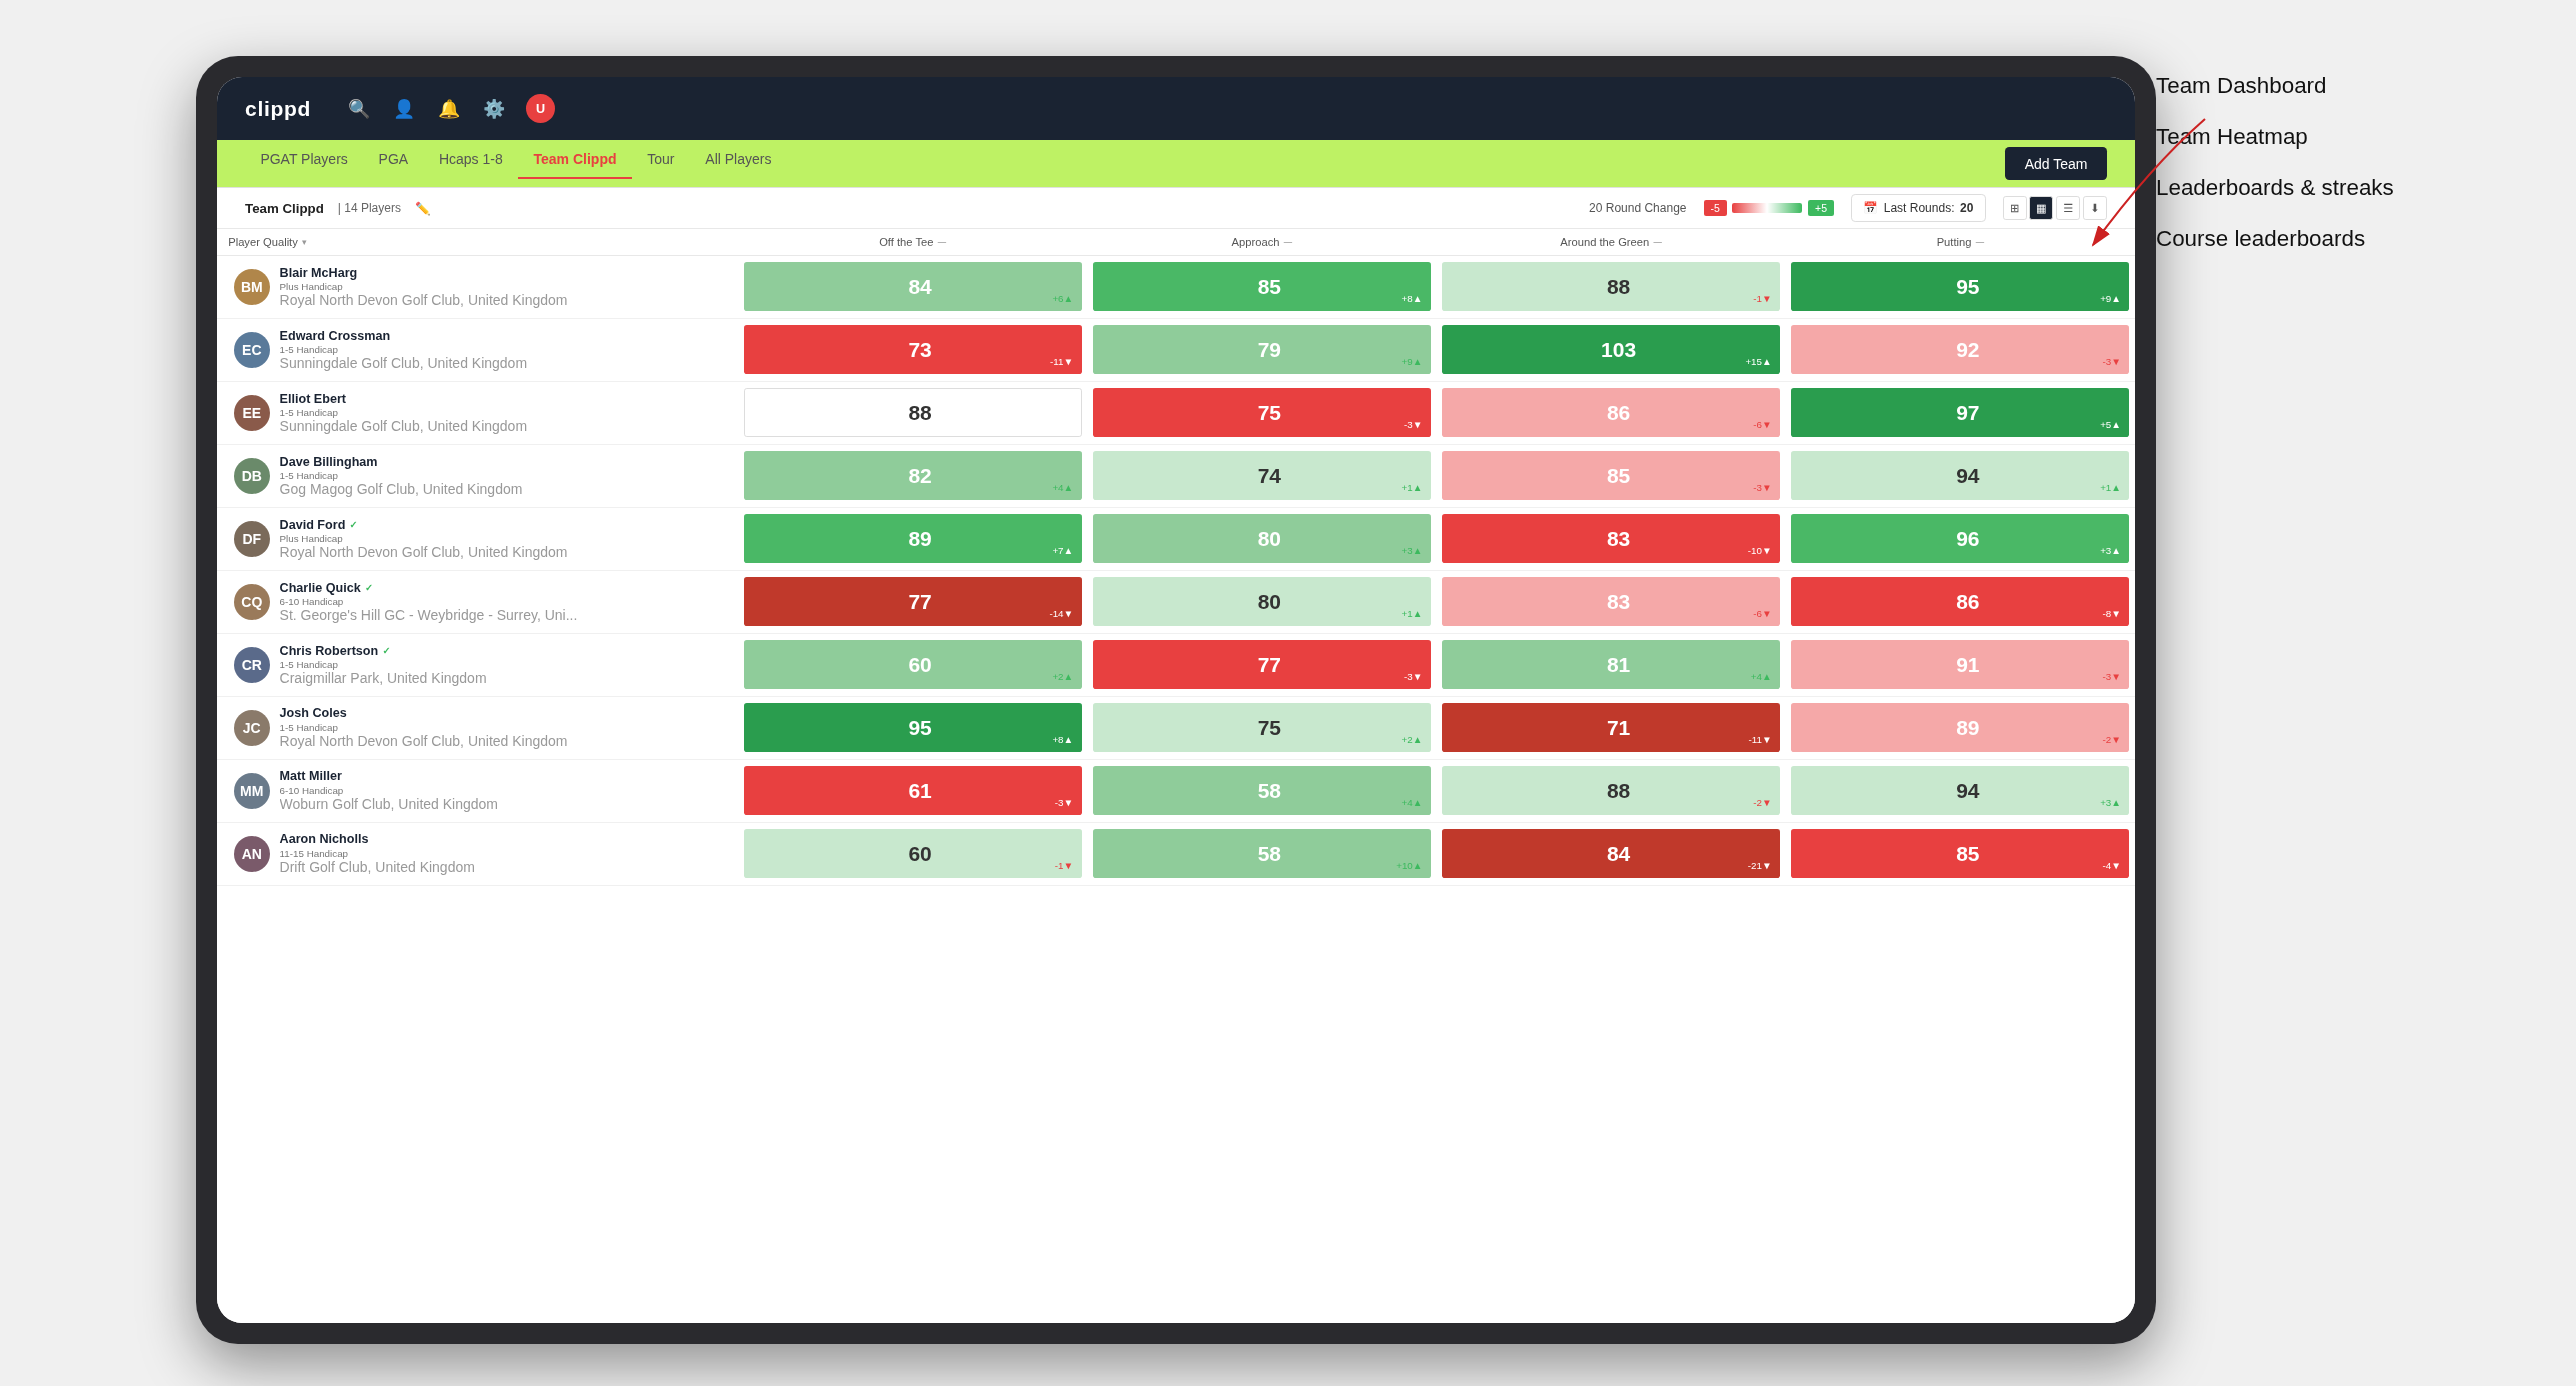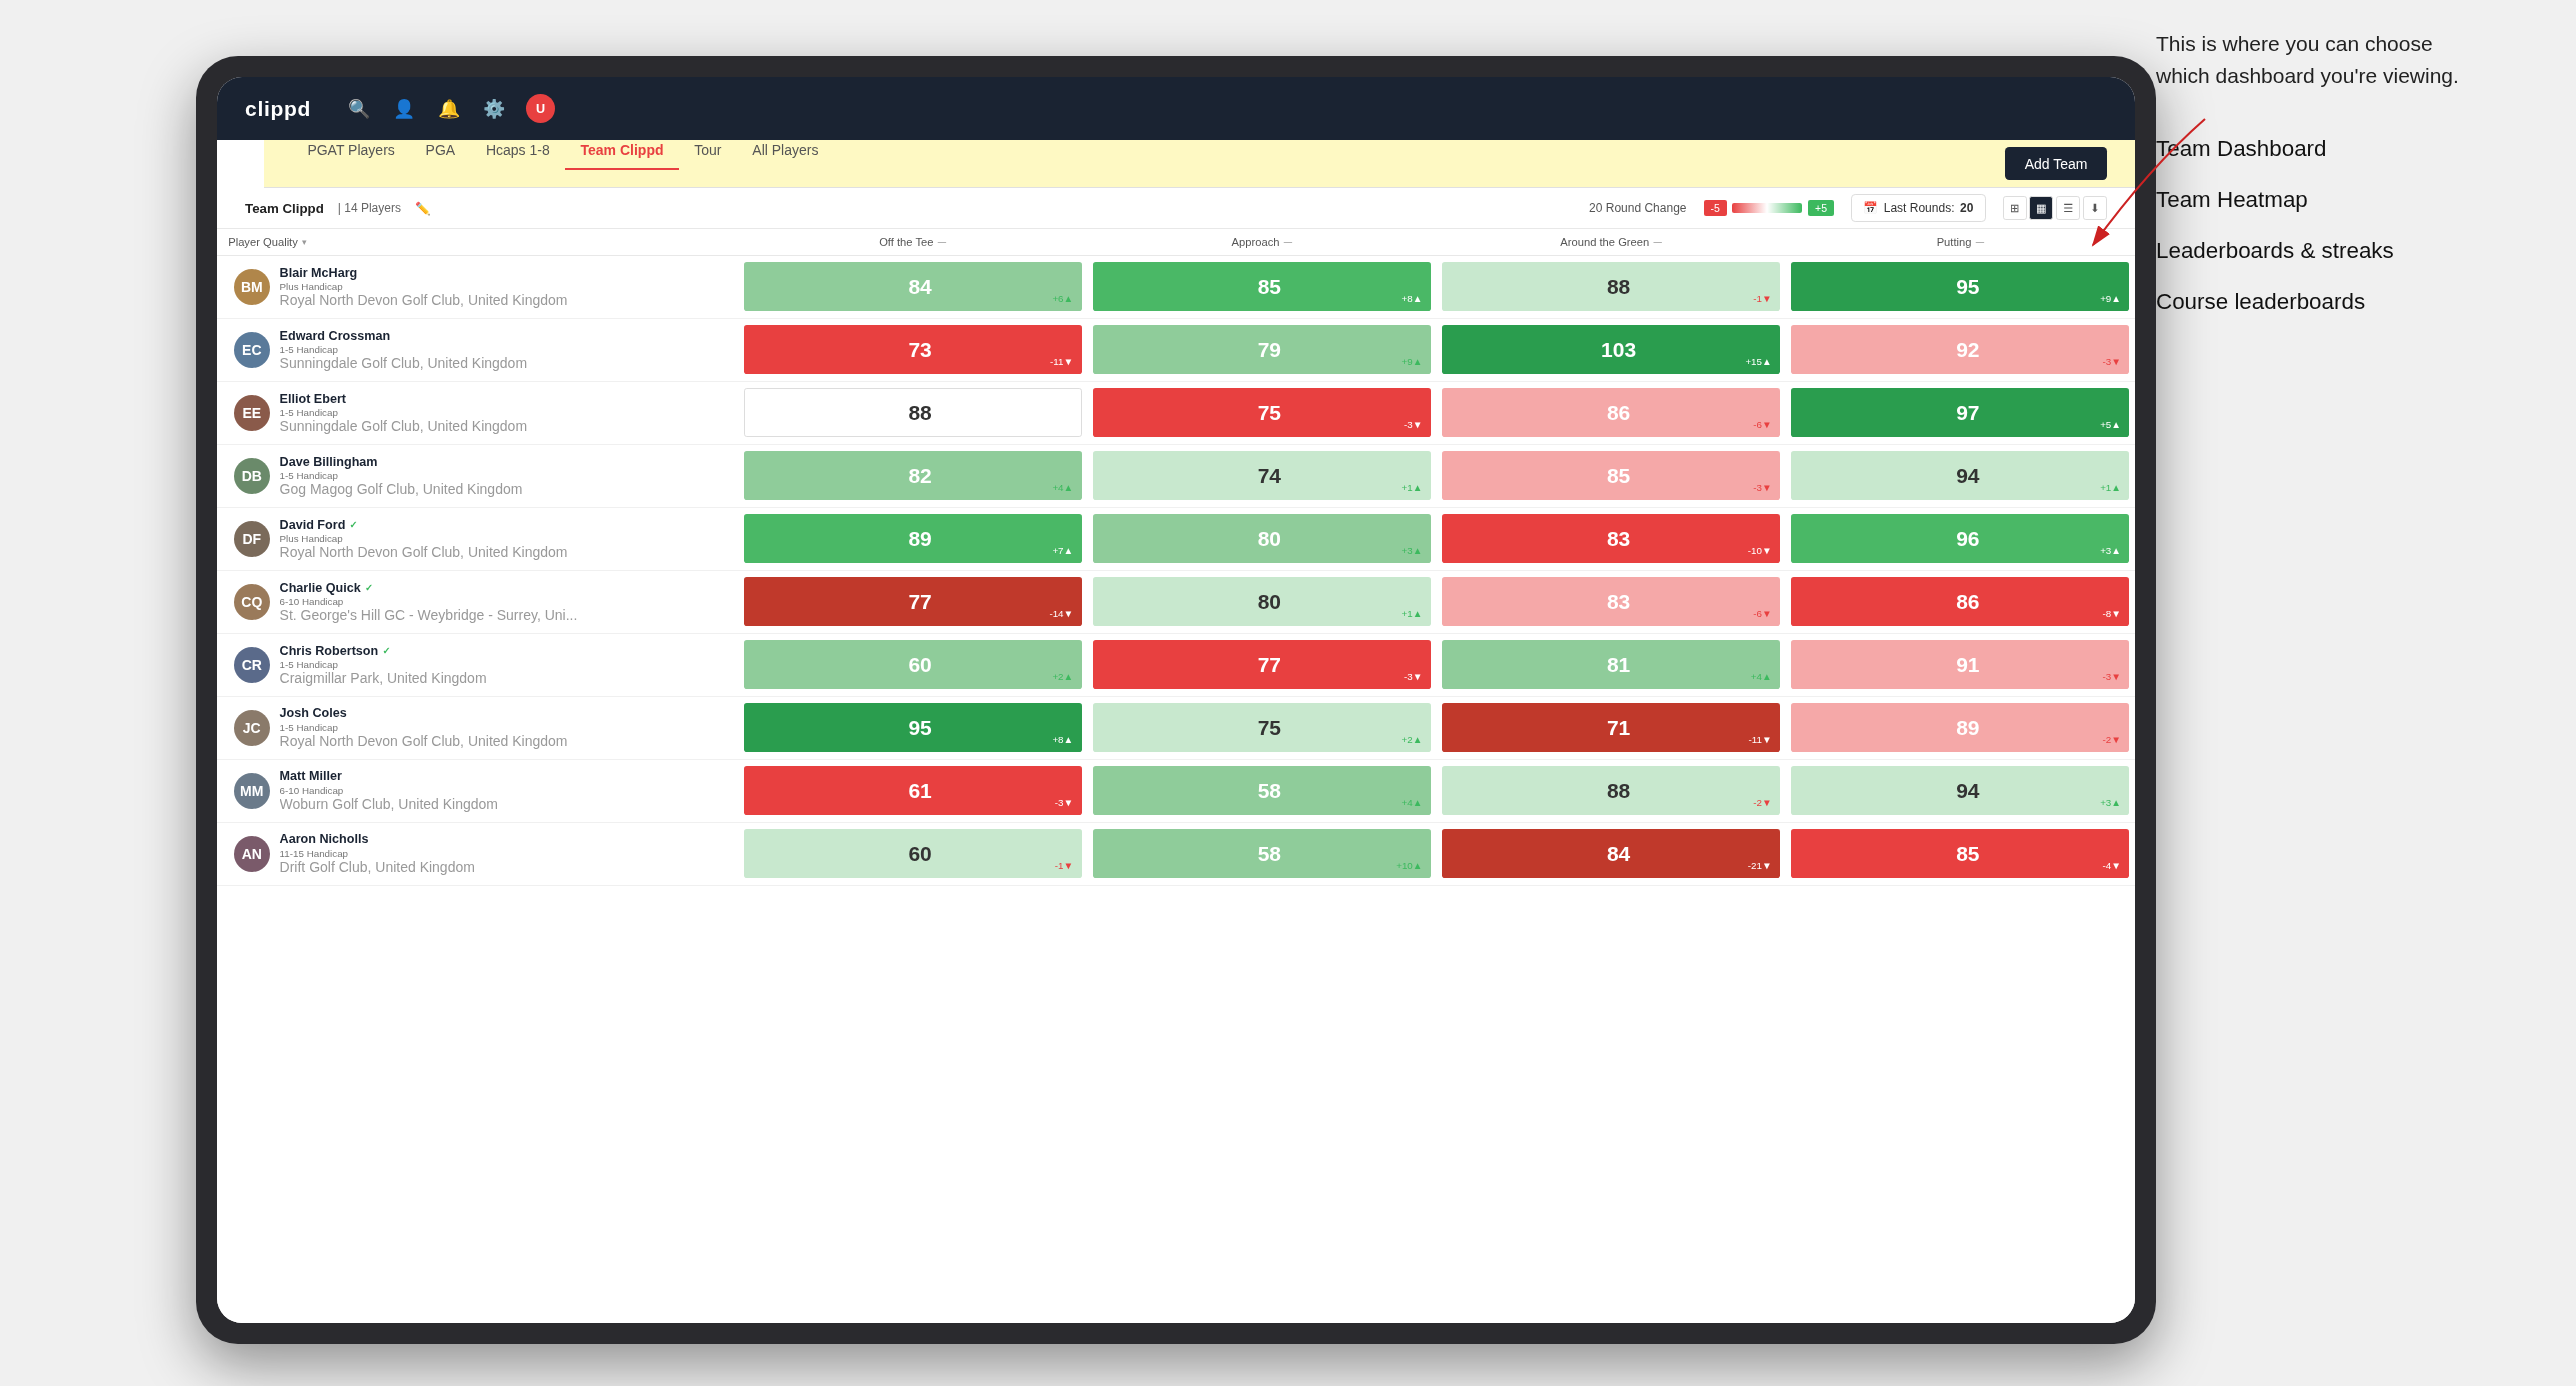--- a/index.html
+++ b/index.html
@@ -111,29 +111,28 @@
       display: flex;
       align-items: center;
       justify-content: center;
       color: #fff;
       font-size: 12.6px;
       font-weight: 600;
     }
 
     
     .sub-nav {
-      background: #fef9c3;
+      background: #bef264;
       height: 48px;
       display: flex;
       align-items: center;
-      padding: 17px 28px;
+      padding: 8px 28px;
       border-bottom: 0.7px solid #e0e0e0;
       flex-shrink: 0;
       justify-content: space-between;
-      margin-left: 47px;
     }
     .sub-nav-tabs {
       display: flex;
       gap: 0;
       height: 100%;
       align-items: flex-end;
     }
     .sub-nav-tab {
       padding: 0 15.4px 9.8px;
       font-size: 14px;
@@ -830,21 +829,20 @@
     </td>
   </tr>
           </tbody>
       </table>
     </div>
 
   </div>
 </div>
 
 <div class="annotation-area">
-  <div class="annotation-text">This is where you can choose which dashboard you're viewing.</div>
   <div class="annotation-list">
     <div class="annotation-list-item">Team Dashboard</div>
     <div class="annotation-list-item">Team Heatmap</div>
     <div class="annotation-list-item">Leaderboards &amp; streaks</div>
     <div class="annotation-list-item">Course leaderboards</div>
   </div>
 </div>
 
 <svg class="red-arrow-container" width="210" height="154" viewBox="0 0 300 220">
   <defs>

